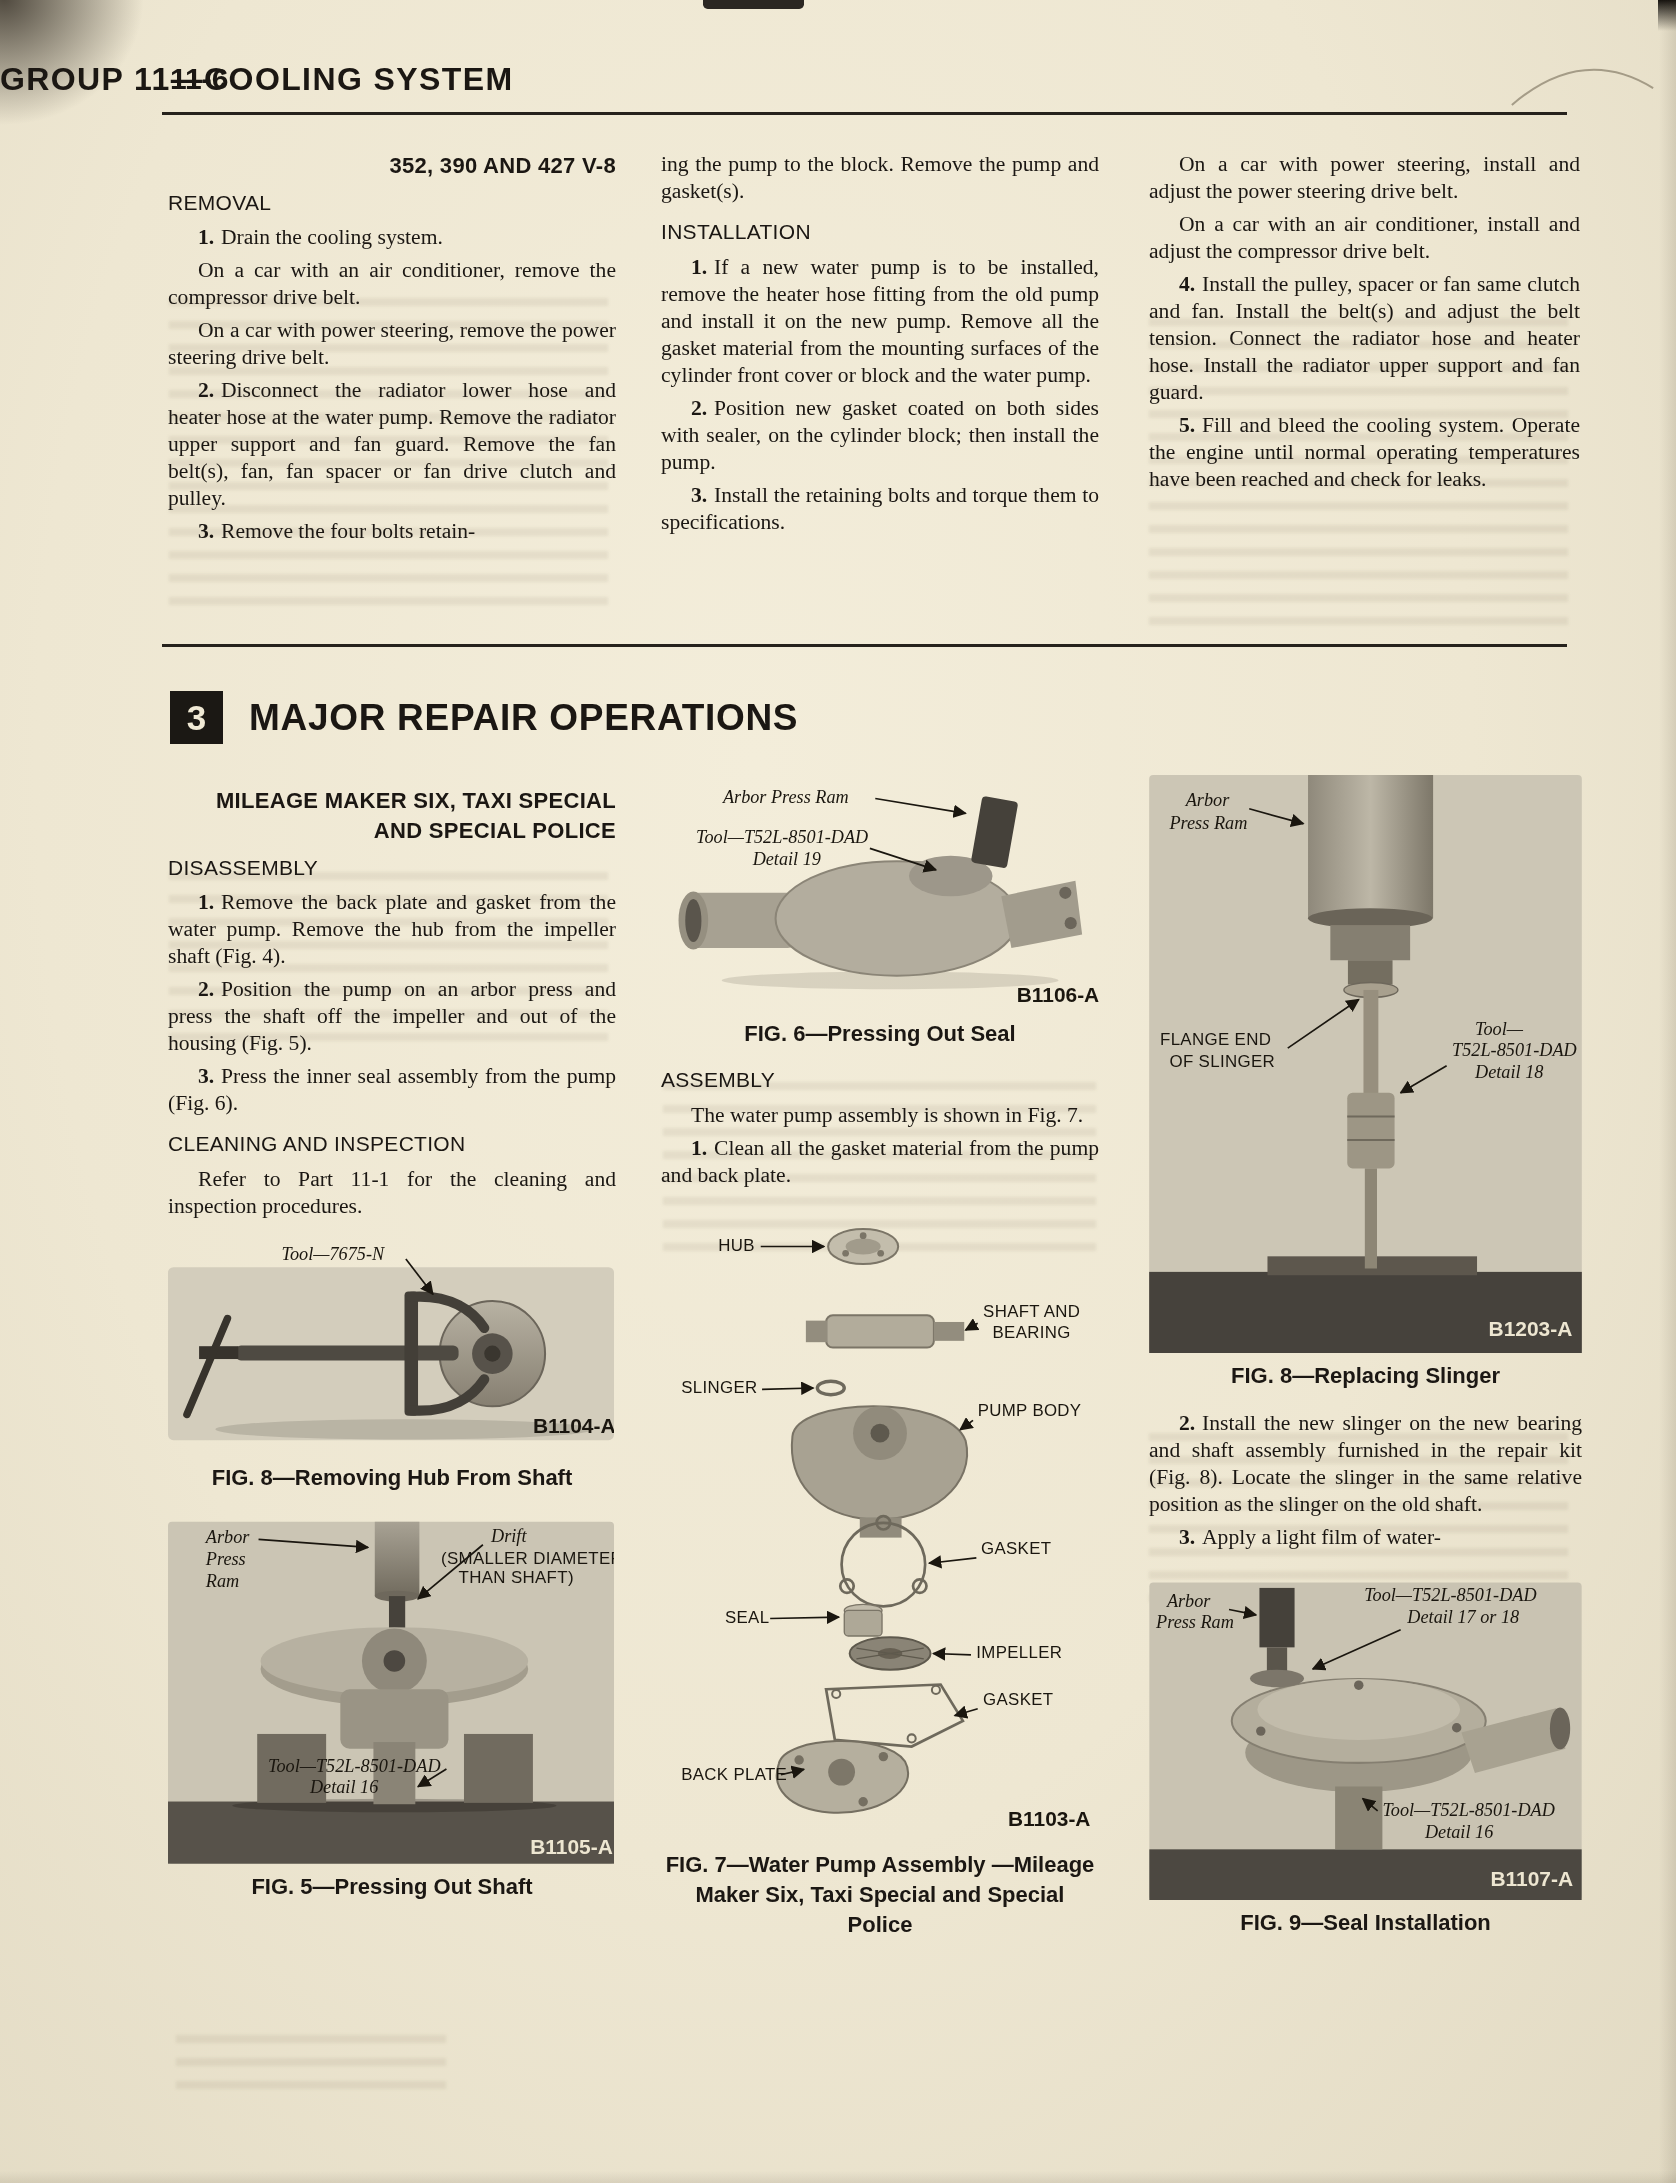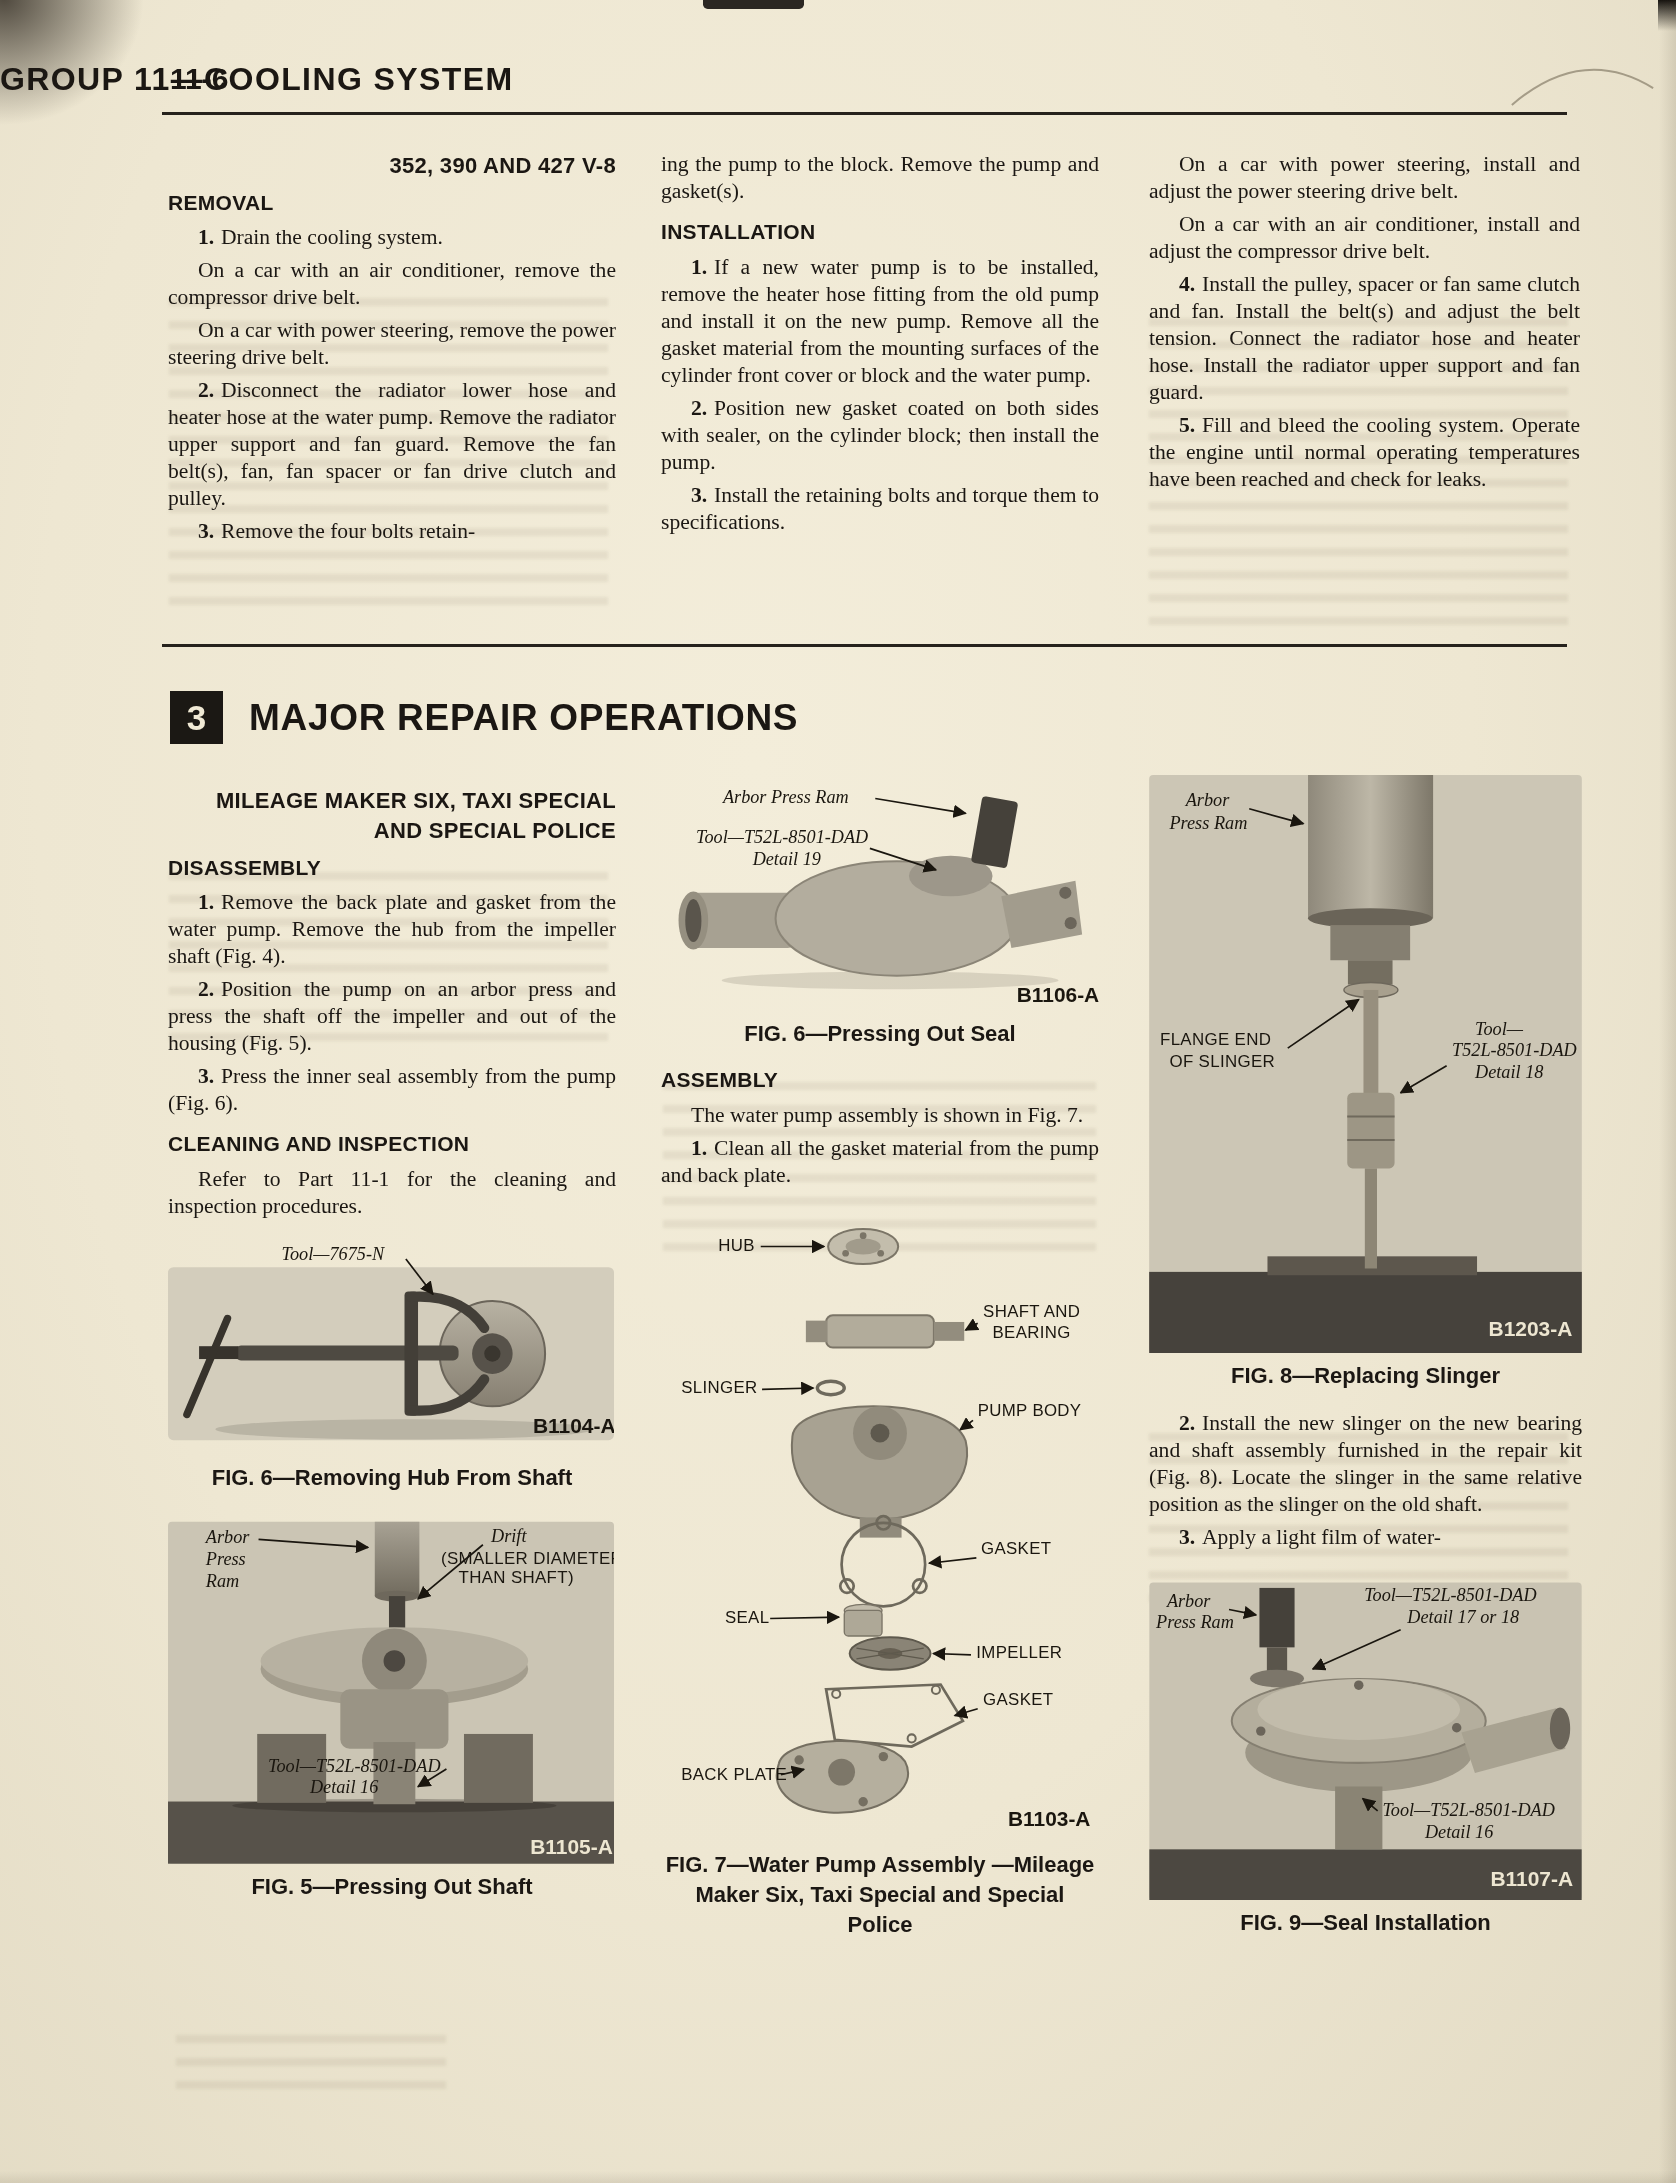--- a/index.html
+++ b/index.html
@@ -31,21 +31,21 @@
   #top-c1{left:168px;top:151px;width:448px}
   #top-c2{left:661px;top:151px;width:438px}
   #top-c3{left:1149px;top:151px;width:431px}
   #rep-c1{left:168px;top:786px;width:448px}
   #rep-c2{left:661px;top:778px;width:438px}
   #rep-c3{left:1149px;top:775px;width:433px}
   p.bp{margin:0 0 6px}
   .ind{text-indent:30px}
   .pn{font-weight:bold;padding-right:6.8px}
   .mhead{font-family:"Liberation Sans",sans-serif;font-weight:bold;font-size:22px;line-height:30px;letter-spacing:0.3px;text-align:right;margin:0 0 9.5px}
-  .shead{font-family:"Liberation Sans",sans-serif;font-weight:bold;font-size:21px;line-height:24px;letter-spacing:0.3px;text-align:left;margin:15px 0 9.5px}
+  .shead{font-family:"Liberation Sans",sans-serif;font-weight:normal;font-size:21px;line-height:24px;letter-spacing:0.3px;text-align:left;margin:15px 0 9.5px}
   .shead.first{margin-top:2.7px}
   
   .figure{position:relative;margin:12px 0 0}
   .figcap{font-family:"Liberation Sans",sans-serif;font-weight:bold;font-size:22px;line-height:30px;text-align:center;margin:8px 0 19px}
   .figcap.left{text-align:center}
   .arrow{stroke:#1a160f;stroke-width:2.5;fill:none}
   .fl-it{font:italic 27px "Liberation Serif",serif;fill:#1a160f}
   .fl-caps{font:25px "Liberation Sans",sans-serif;fill:#1a160f;letter-spacing:.5px}
   .fl-code{font:bold 31px "Liberation Sans",sans-serif;fill:#1a160f}
   .fl-code-light{font:bold 31px "Liberation Sans",sans-serif;fill:#ede6d1}
@@ -140,21 +140,21 @@
           <path d="M360,96 C420,92 452,118 468,142" stroke="#433f38" stroke-width="15" fill="none" stroke-linecap="round"></path>
           <path d="M360,264 C420,268 452,242 468,218" stroke="#433f38" stroke-width="15" fill="none" stroke-linecap="round"></path>
           <rect x="46" y="169" width="58" height="19" fill="#37332c"></rect>
           <line x1="88" y1="128" x2="28" y2="270" stroke="#37332c" stroke-width="11" stroke-linecap="round"></line>
         </g>
         <text x="168" y="42" class="fl-it">Tool—7675-N</text>
         <line x1="352" y1="40" x2="392" y2="92" class="arrow" marker-end="url(#m4)"></line>
         <text x="540" y="298" class="fl-code">B1104-A</text>
       </svg>
     </div>
-    <p class="figcap">FIG. 6—Removing Hub From Shaft</p>
+    <p class="figcap">FIG. 8—Removing Hub From Shaft</p>
 
     <div class="figure" style="height:352px">
       <svg viewBox="0 0 660 520" width="446" height="352" style="font-size:32px">
         <defs>
           <linearGradient id="g5m" x1="0" y1="0" x2="0" y2="1">
             <stop offset="0" stop-color="#a8a294"></stop>
               <stop offset="1" stop-color="#716b5e"></stop>
           </linearGradient>
           <marker id="m5" viewBox="0 0 10 10" refX="9" refY="5" markerWidth="8" markerHeight="8" orient="auto-start-reverse">
             <path d="M0,0 L10,5 L0,10 z" fill="#1a160f"></path>

